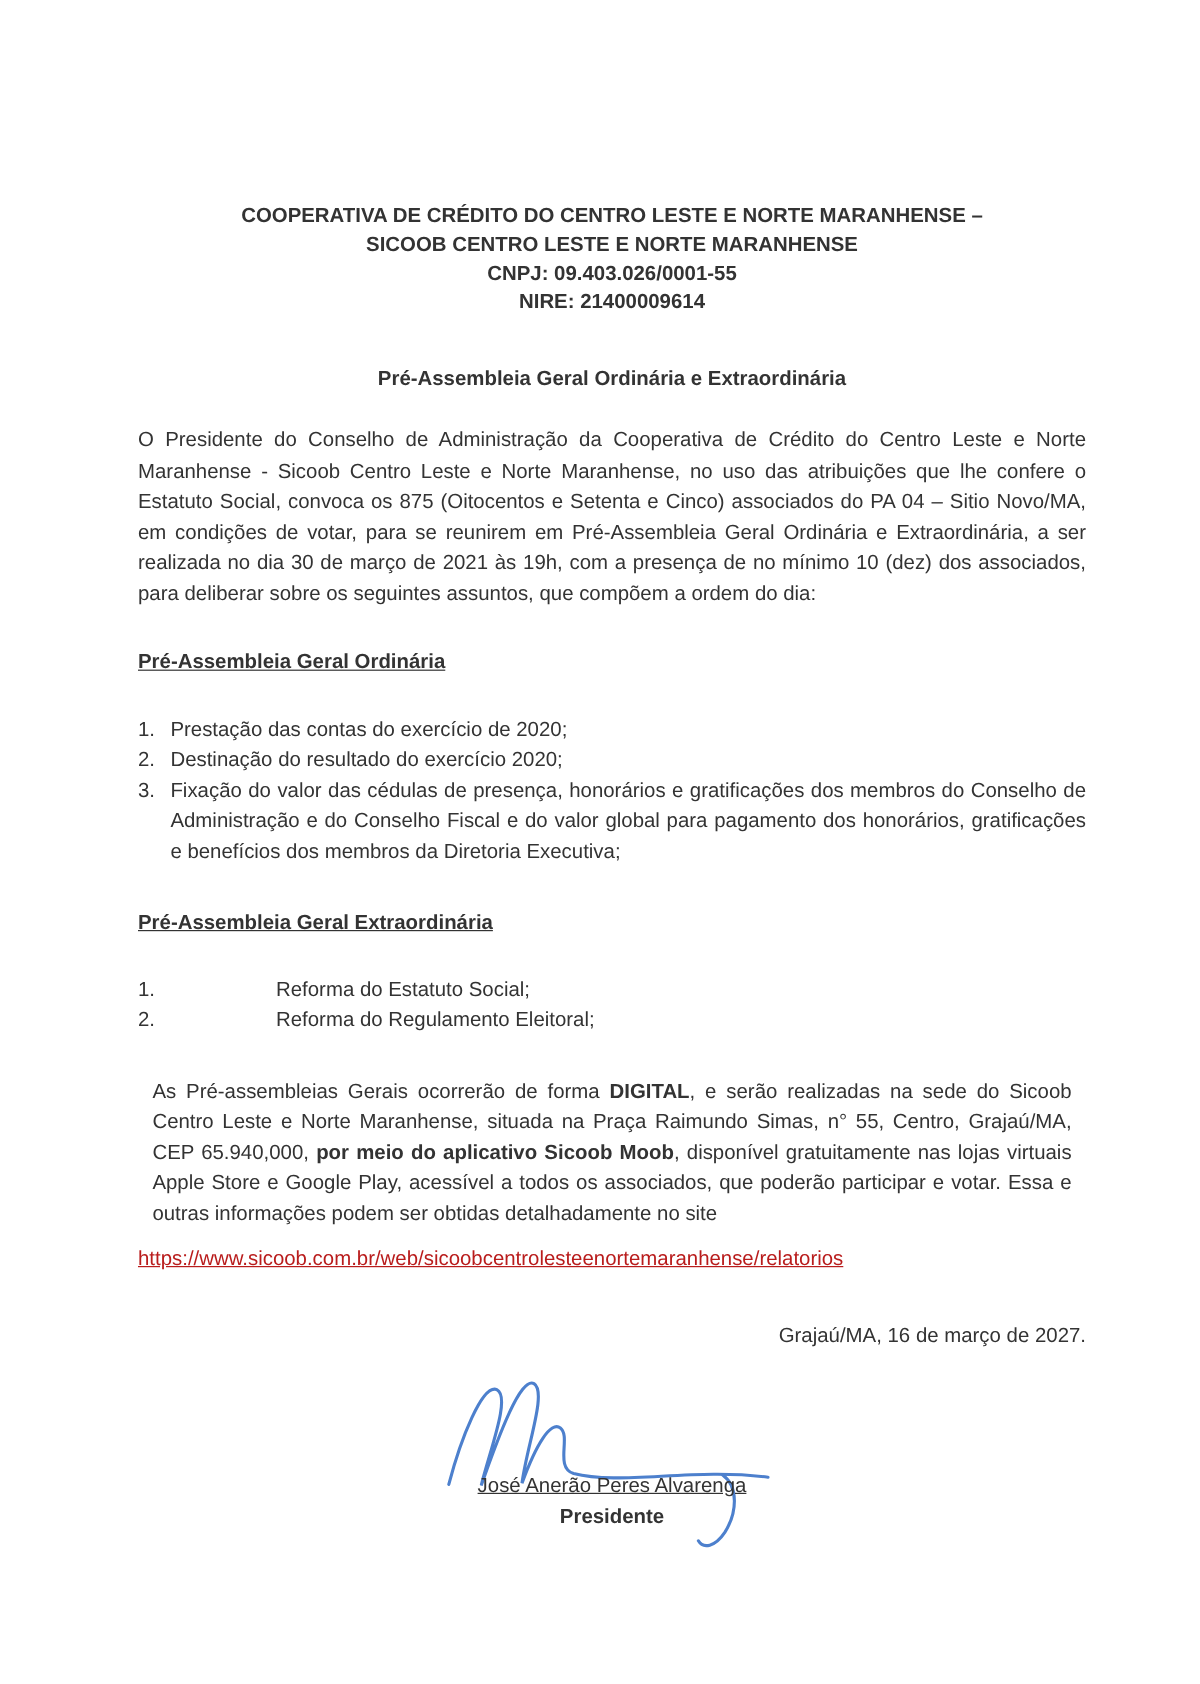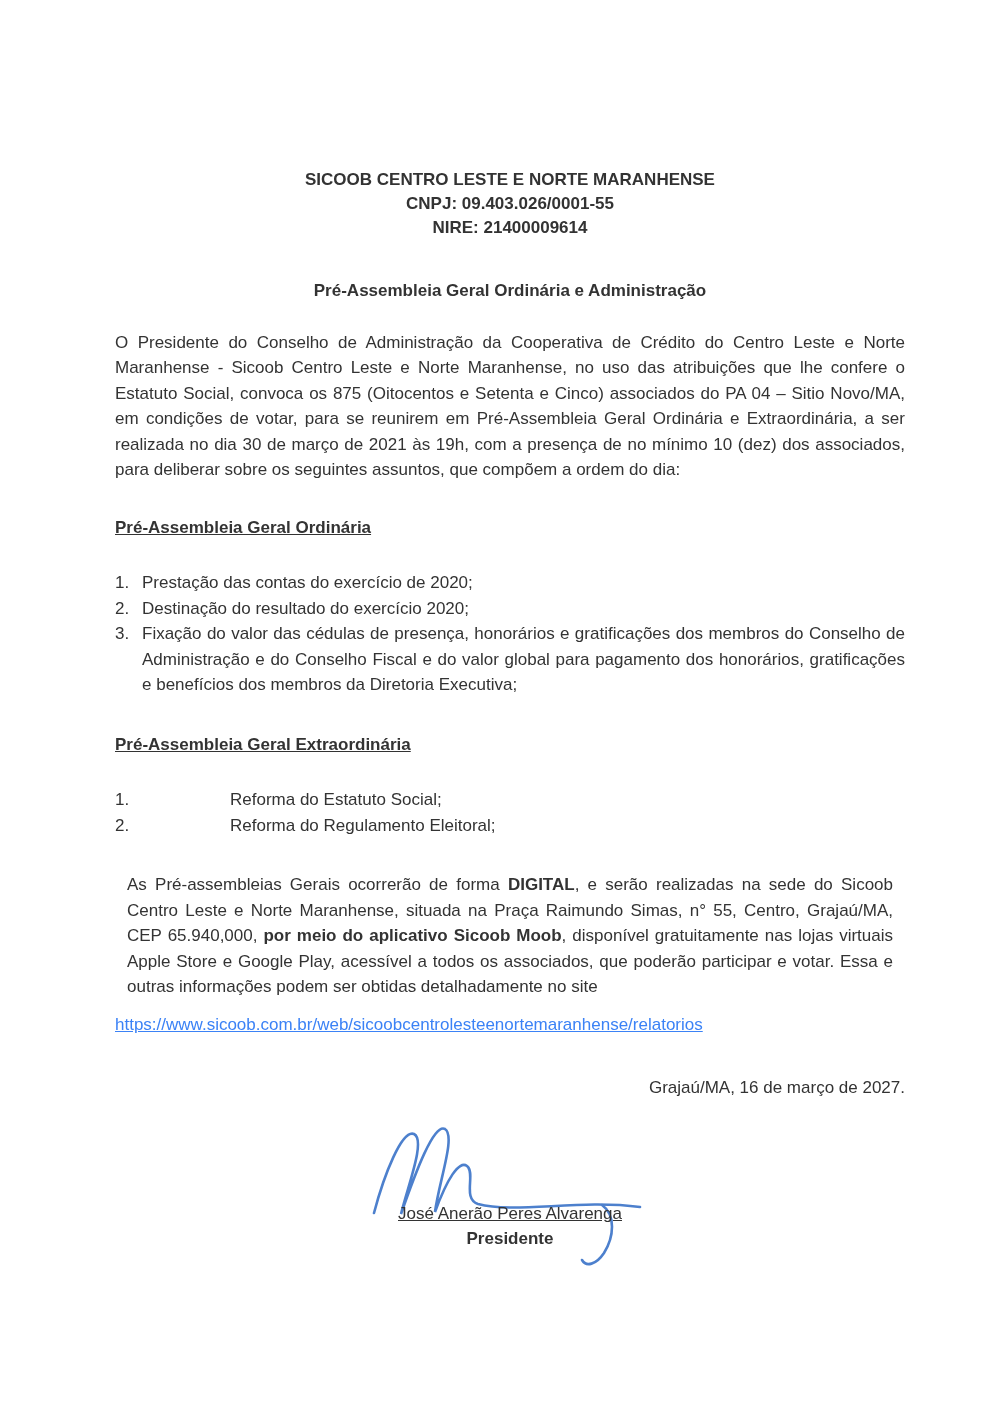--- a/index.html
+++ b/index.html
@@ -33,21 +33,21 @@
 
   .olist { margin: 0 0 34px 0; }
   .li { display: flex; align-items: flex-start; }
   .li .num  { width: 27px;  flex-shrink: 0; }
   .li .num-wide { width: 115px; flex-shrink: 0; }
   .li .txt { flex: 1; text-align: justify; }
 
   .closing { margin: 12px; }
   .link-line { margin: 0 0 38px 0; }
   a.doc-link {
-    color: #3b82f6;
+    color: #b91c1c;
     text-decoration: underline;
     word-break: break-all;
   }
 
   .dateline { text-align: right; margin: 0 0 10px 0; }
 
   .signature-block { text-align: center; margin-top: 12px; }
   .signature-svg {
     display: block;
     margin: 0 auto -72px auto;
@@ -55,26 +55,27 @@
   }
   .sig-name { position: relative; z-index: 2; text-decoration: underline; }
   .sig-title { position: relative; z-index: 2; font-weight: bold; }
 </style>
 </head>
 <body>
 
 <div class="page">
 
   <div class="header-block center bold">
+    <div>COOPERATIVA DE CRÉDITO DO CENTRO LESTE E NORTE MARANHENSE –</div>
     <div>SICOOB CENTRO LESTE E NORTE MARANHENSE</div>
     <div>CNPJ: 09.403.026/0001-55</div>
     <div>NIRE: 21400009614</div>
   </div>
 
-  <div class="title-main center bold">Pré-Assembleia Geral Ordinária e Administração</div>
+  <div class="title-main center bold">Pré-Assembleia Geral Ordinária e Extraordinária</div>
 
 
   <p class="intro justify">O Presidente do Conselho de Administração da Cooperativa de Crédito do Centro Leste e Norte Maranhense - Sicoob Centro Leste e Norte Maranhense, no uso das atribuições que lhe confere o Estatuto Social, convoca os 875 (Oitocentos e Setenta e Cinco) associados do PA 04 – Sitio Novo/MA, em condições de votar, para se reunirem em Pré-Assembleia Geral Ordinária e Extraordinária, a ser realizada no dia 30 de março de 2021 às 19h, com a presença de no mínimo 10 (dez) dos associados, para deliberar sobre os seguintes assuntos, que compõem a ordem do dia:</p>
 
   <div class="section-heading">Pré-Assembleia Geral Ordinária</div>
 
   <div class="olist">
     <div class="li">
       <span class="num">1.</span>
       <span class="txt">Prestação das contas do exercício de 2020;</span>

